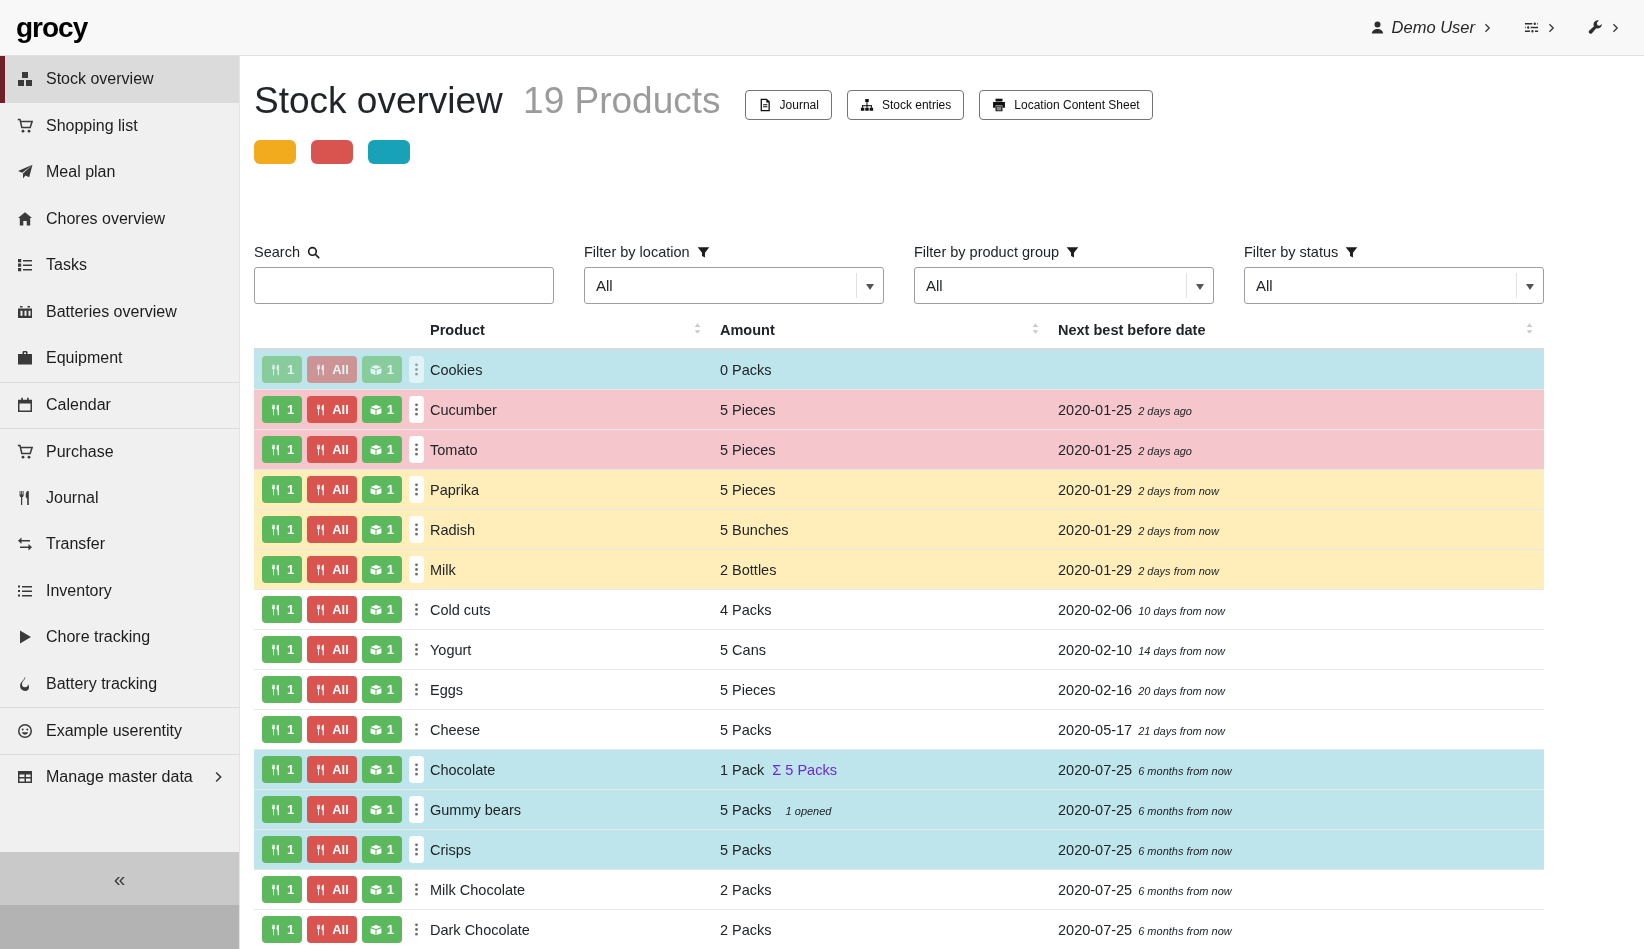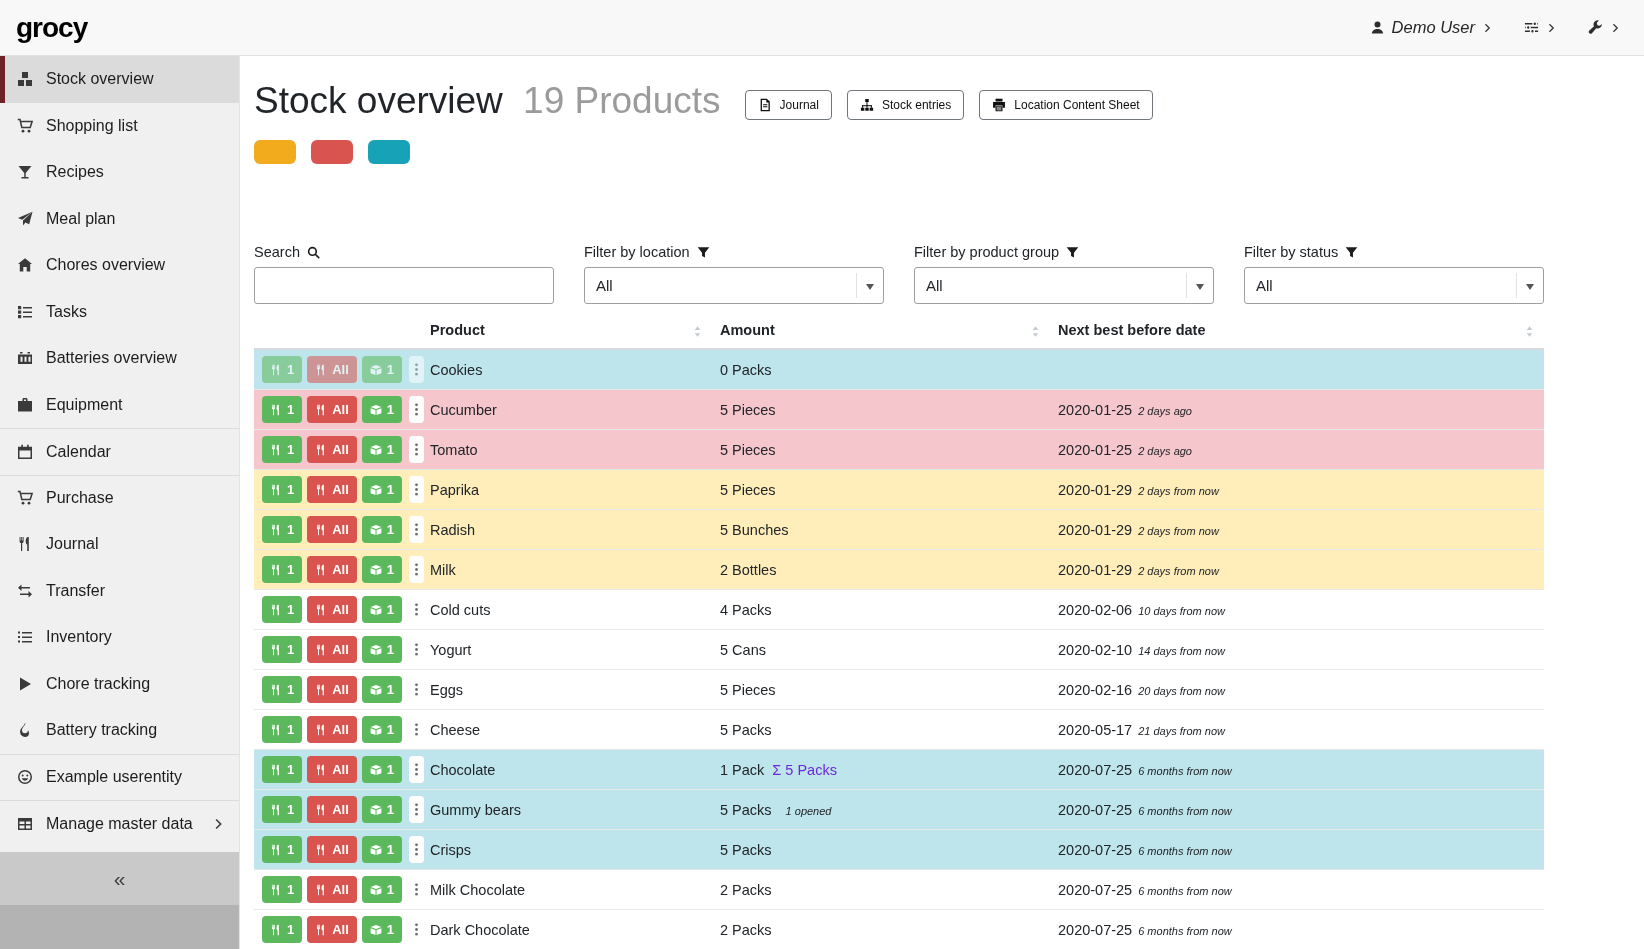--- a/index.html
+++ b/index.html
@@ -60,21 +60,21 @@
   .selectbox::after { content:""; position:absolute; right:26px; top:5px; bottom:5px; width:1px; background:#e2e2e2; }
   .selectbox .caret { position:absolute; right:9px; top:50%; margin-top:-2px; width:0; height:0;
                       border-left:4.5px solid transparent; border-right:4.5px solid transparent; border-top:6px solid #555; }
 
   
   .table-clip { height:638px; overflow:hidden; }
   table.stock { width:100%; border-collapse:collapse; table-layout:fixed; }
   col.c1{ width:168px; } col.c2{ width:290px; } col.c3{ width:338px; }
   th { text-align:left; font-size:14.5px; font-weight:700; color:#212529;
        padding:4px 8px 10px; border-bottom:2px solid #d6dade; }
-  .th-in { display:flex; align-items:flex-end; justify-content:space-between; }
+  .th-in { display:flex; align-items:flex-start; justify-content:space-between; }
   .sort-ic { font-size:13px; color:#c6cbd1; cursor:pointer; }
   td { padding:6px 8px; border-bottom:1px solid #e5e8eb; font-size:14.5px; vertical-align:middle; height:40px; }
   tr.row-info td { background:#bee5eb; }
   tr.row-danger td { background:#f5c6cb; }
   tr.row-warning td { background:#ffeeba; }
   tr.is-partial td { border-bottom:none; }
 
   .actions-wrap { display:flex; align-items:center; gap:5px; }
   tr.is-muted .actions-wrap { opacity:.55; }
   .abtn { height:27px; border:none; border-radius:4px; color:#fff; font-weight:700; font-size:13px;
@@ -155,29 +155,20 @@
             <svg viewBox="0 0 16 16" fill="none" stroke="currentColor" stroke-width="1.5">
               <path d="M.8 1.5h2.2l1.8 8h8.4l1.9-6H4.2"></path>
               <circle cx="6" cy="13.2" r="1.4" fill="currentColor" stroke="none"></circle>
               <circle cx="12" cy="13.2" r="1.4" fill="currentColor" stroke="none"></circle>
             </svg>
           </span>
           <span class="lbl">Shopping list</span>
 
         </div>
         <div class="side-item">
-          <span class="icon" data-icon="cocktail">
-            <svg viewBox="0 0 16 16" fill="currentColor">
-              <path d="M1.5 2h13L8.75 8.9V13h2.75v1.6H4.5V13h2.75V8.9z"></path>
-            </svg>
-          </span>
-          <span class="lbl">Recipes</span>
-
-        </div>
-        <div class="side-item">
           <span class="icon" data-icon="plane">
             <svg viewBox="0 0 16 16" fill="currentColor">
               <path d="M15.5.8 1 7.1l4.2 1.7zM6 9.5v5l2.4-2.9 3.8 1.6L15.5.8z"></path>
             </svg>
           </span>
           <span class="lbl">Meal plan</span>
 
         </div>
         <div class="side-item">
           <span class="icon" data-icon="home">

